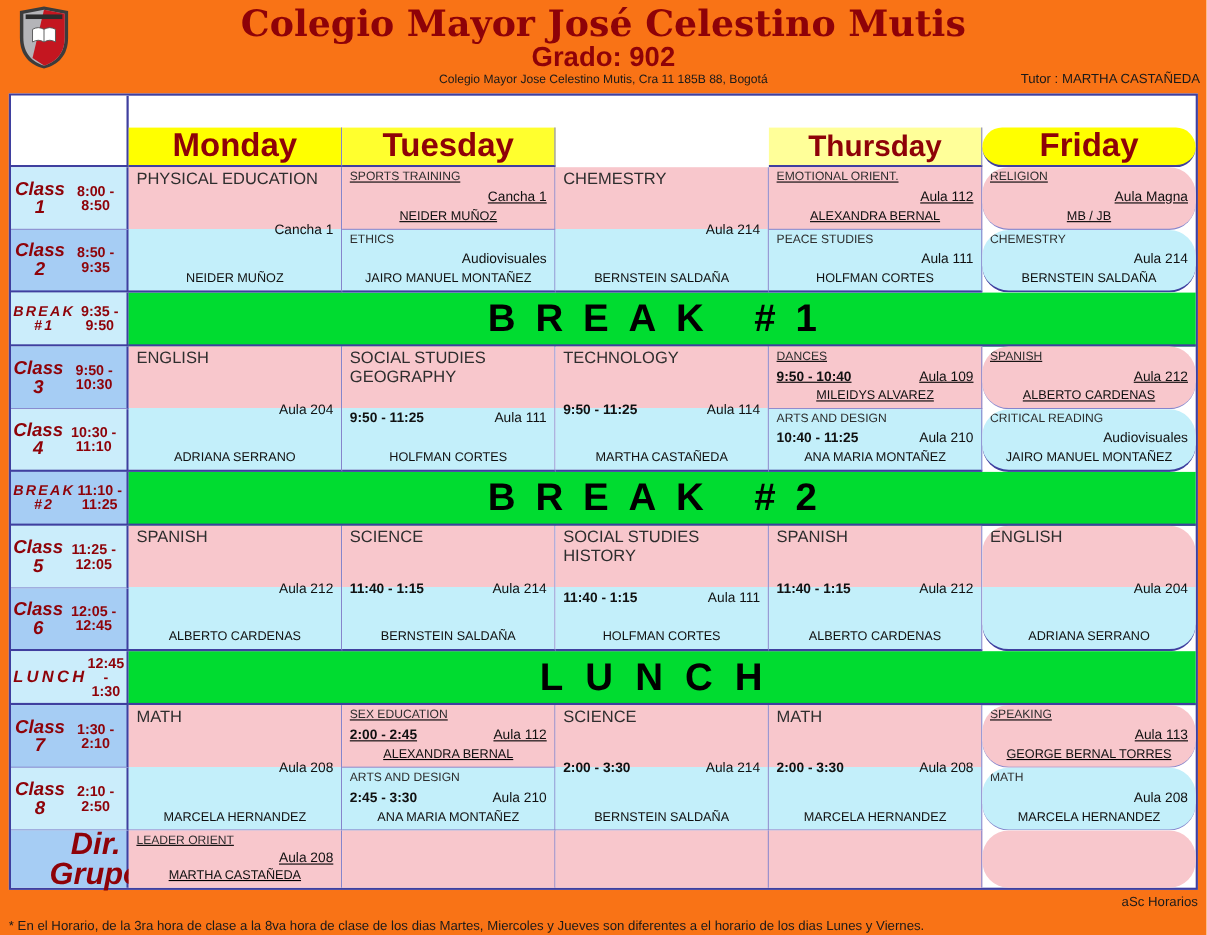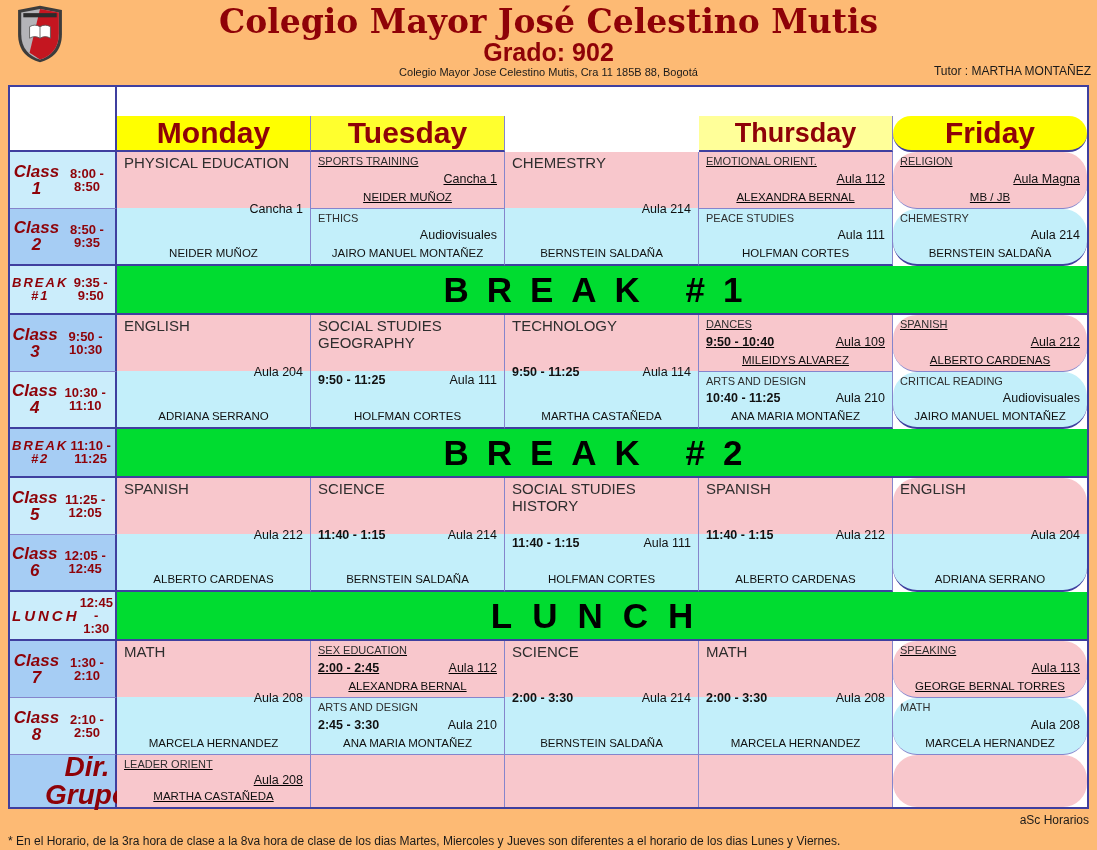--- a/index.html
+++ b/index.html
@@ -2,21 +2,21 @@
 <html style="--pink: #F8C7CC; --cyan: #C3EFFA; --green: #00DC30; --day-mon: #FFFF00; --day-tue: #FFFF2E; --day-wed: #FFFFA8; --day-thu: #FFFF99; --day-fri: #FFFF00; --lab-light: #CBEDFB; --lab-dark: #A6CDF4; --dred: #8E0208; --line: #8585CC; --line-dark: #3F3F9F; --subject: #2E2E2E;"><head>
 <meta charset="utf-8">
 <style>
   :root{
     --pink:#F8C7CC; --cyan:#C3EFFA; --green:#00DC30;
     --day-mon:#FFFF00; --day-tue:#FFFF2E; --day-wed:#FFFFA8; --day-thu:#FFFF99; --day-fri:#FFFF00;
     --lab-light:#CBEDFB; --lab-dark:#A6CDF4;
     --dred:#8E0208; --line:#8585CC; --line-dark:#3F3F9F; --subject:#2E2E2E;
   }
   html,body{margin:0;padding:0;background:#fff;}
-  .page{position:relative;width:1097px;height:850px;background:#fdba74;overflow:hidden;
+  .page{position:relative;width:1097px;height:850px;background:#f97316;overflow:hidden;
         font-family:"Liberation Sans", sans-serif;}
   
   .page-header{position:absolute;top:0;left:0;width:100%;height:85px;}
   .logo{position:absolute;left:16px;top:4px;width:48px;height:60px;}
   .title{position:absolute;top:2px;left:0;right:0;text-align:center;
          font-family:"DejaVu Serif", serif;font-weight:bold;font-size:33px;color:var(--dred);}
   .grade{position:absolute;top:38px;left:0;right:0;text-align:center;
          font-weight:bold;font-size:25px;color:var(--dred);z-index:2;}
   .address{position:absolute;top:66px;left:0;right:0;text-align:center;font-size:11px;color:#1a1a1a;z-index:1;}
   .tutor{position:absolute;top:64px;right:6px;font-size:12px;color:#1a1a1a;z-index:3;}
@@ -74,21 +74,21 @@
         <path d="M23 4 L41 7.5 V28 C41 42 33 49.5 23 52.5 C13 49.5 5 42 5 28 V7.5 Z" fill="#b4b4b8"></path>
         <path d="M23 4 L41 7.5 V28 C41 42 33 49.5 23 52.5 L13 46 Z" fill="#c41620"></path>
         <rect x="7" y="8" width="32" height="4" fill="#2c2c2c"></rect>
         <path d="M13 21 Q18 18 23 21 Q28 18 33 21 V32 Q28 29 23 32 Q18 29 13 32 Z" fill="#ffffff" stroke="#555555" stroke-width="0.8"></path>
         <line x1="23" y1="21" x2="23" y2="32" stroke="#555555" stroke-width="0.8"></line>
       </svg>
     </div>
     <div class="title">Colegio Mayor José Celestino Mutis</div>
     <div class="grade">Grado: 902</div>
     <div class="address">Colegio Mayor Jose Celestino Mutis, Cra 11 185B 88, Bogotá</div>
-    <div class="tutor">Tutor : MARTHA MONTAÑEZ</div>
+    <div class="tutor">Tutor : MARTHA CASTAÑEDA</div>
   </div>
 
   <div class="timetable">
 
     <div class="corner" style="grid-row:1;grid-column:1"></div>
     <div class="dh dh1" style="grid-row:1;grid-column:2">Monday</div>
     <div class="dh dh2" style="grid-row:1;grid-column:3">Tuesday</div>
     <div class="dh dh4" style="grid-row:1;grid-column:5">Thursday</div>
     <div class="dh dh5 no-r" style="grid-row:1;grid-column:6">Friday</div>
 

